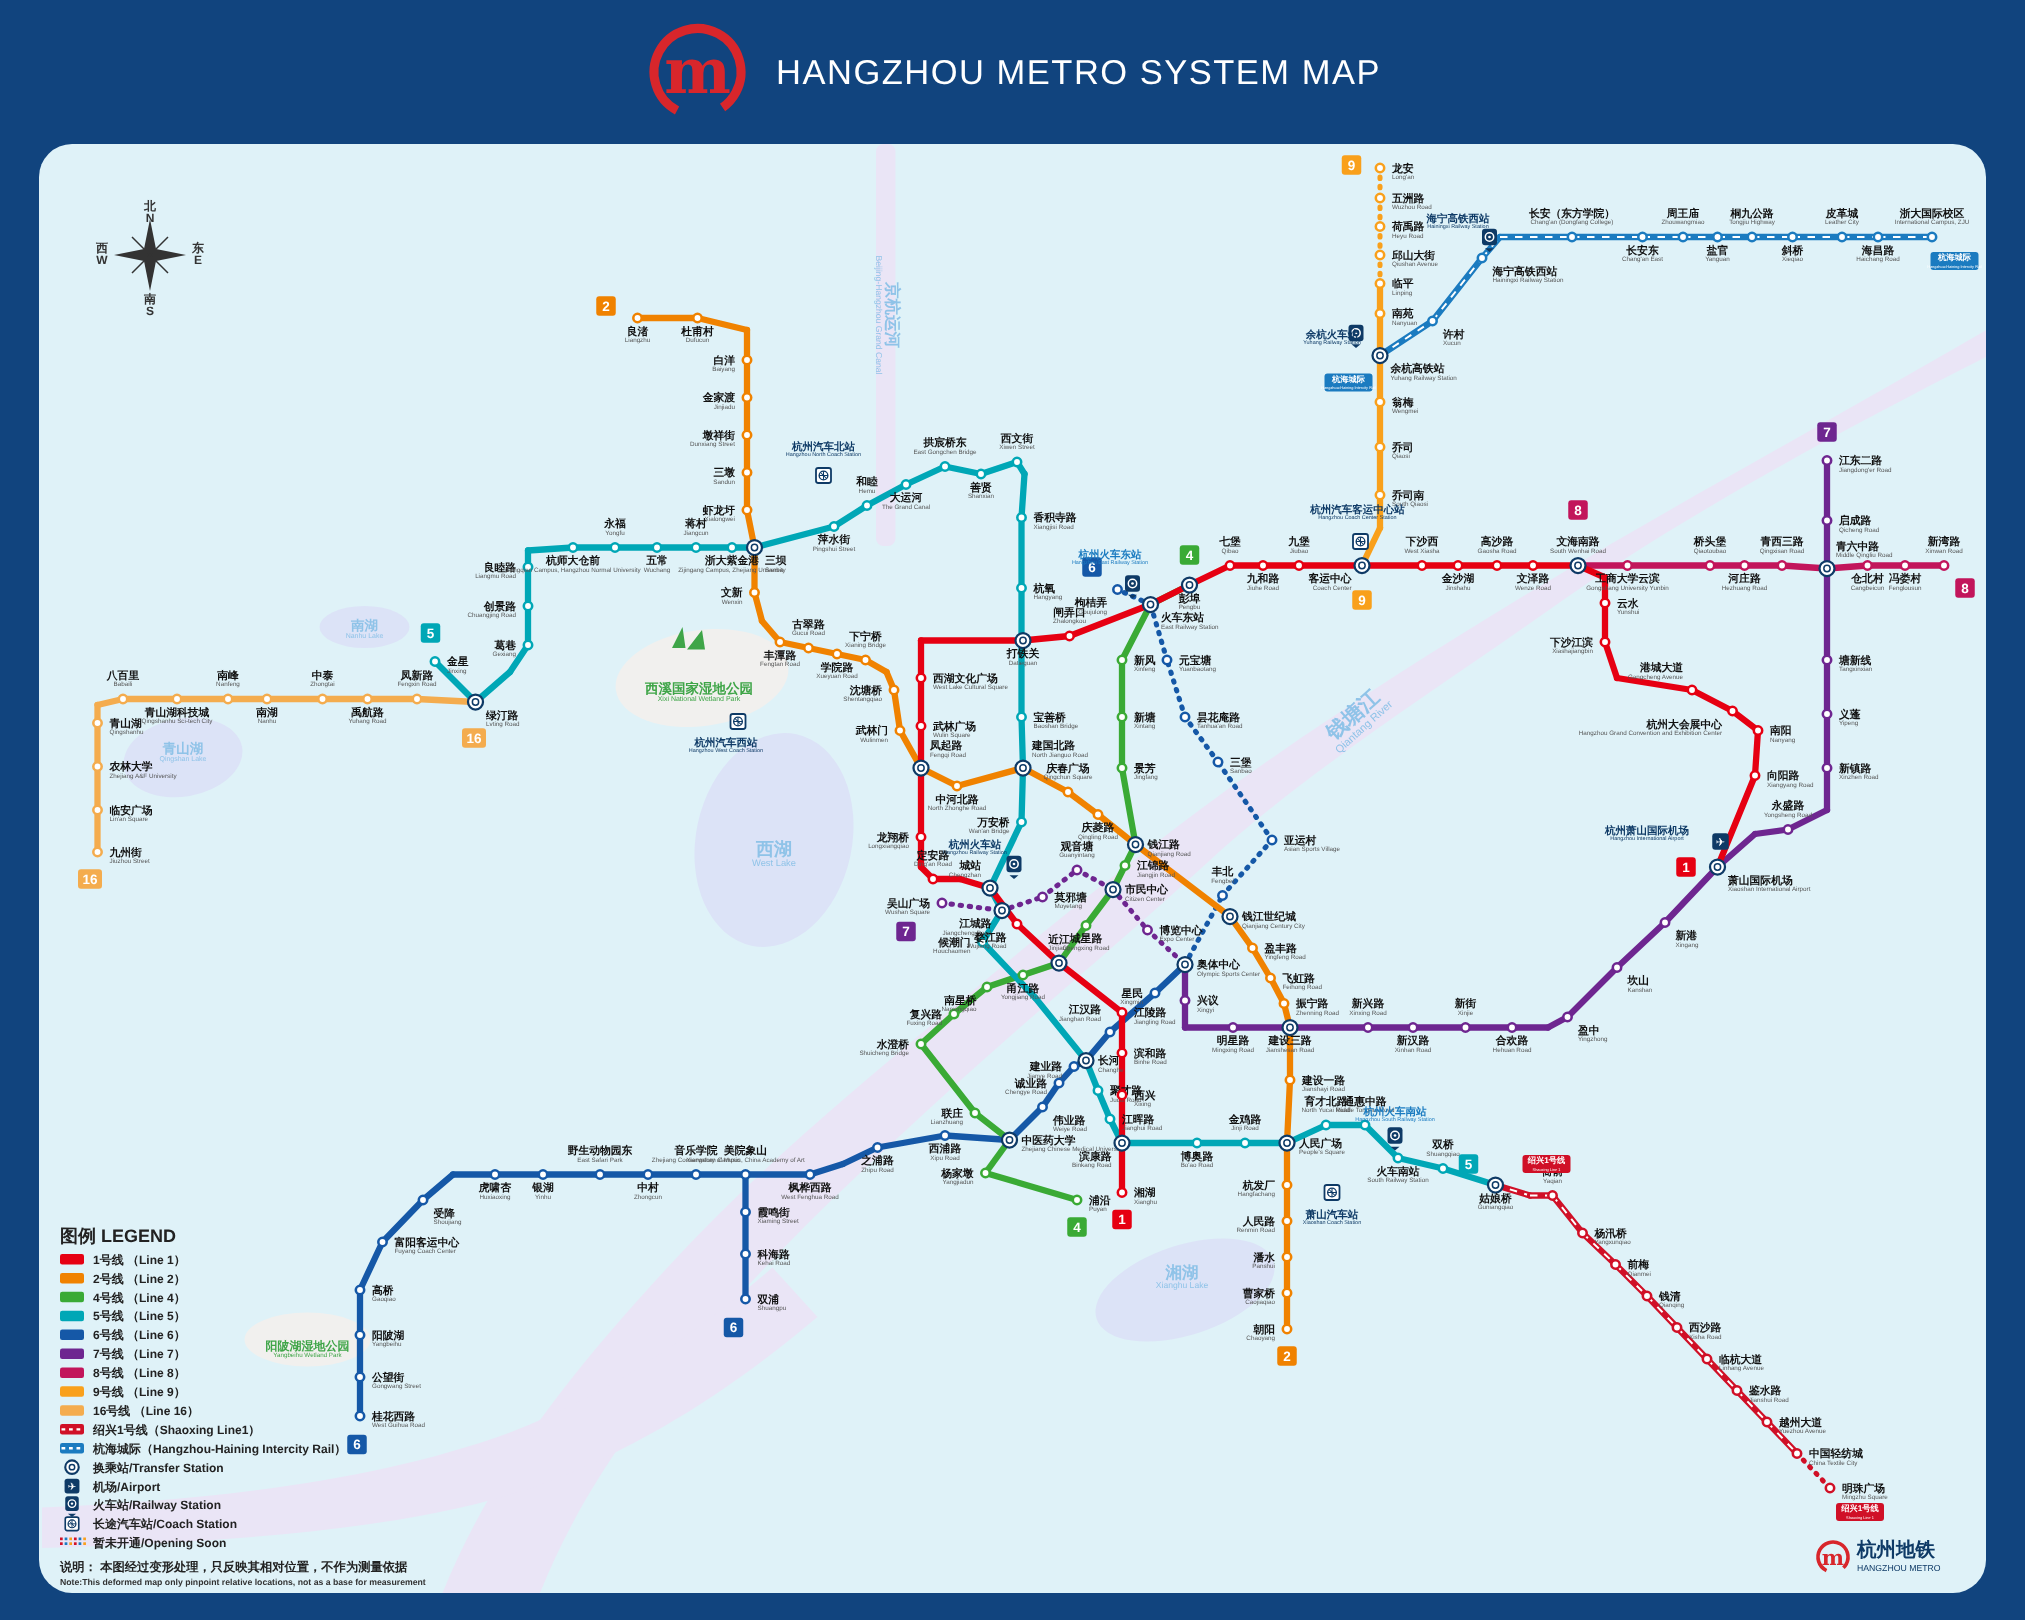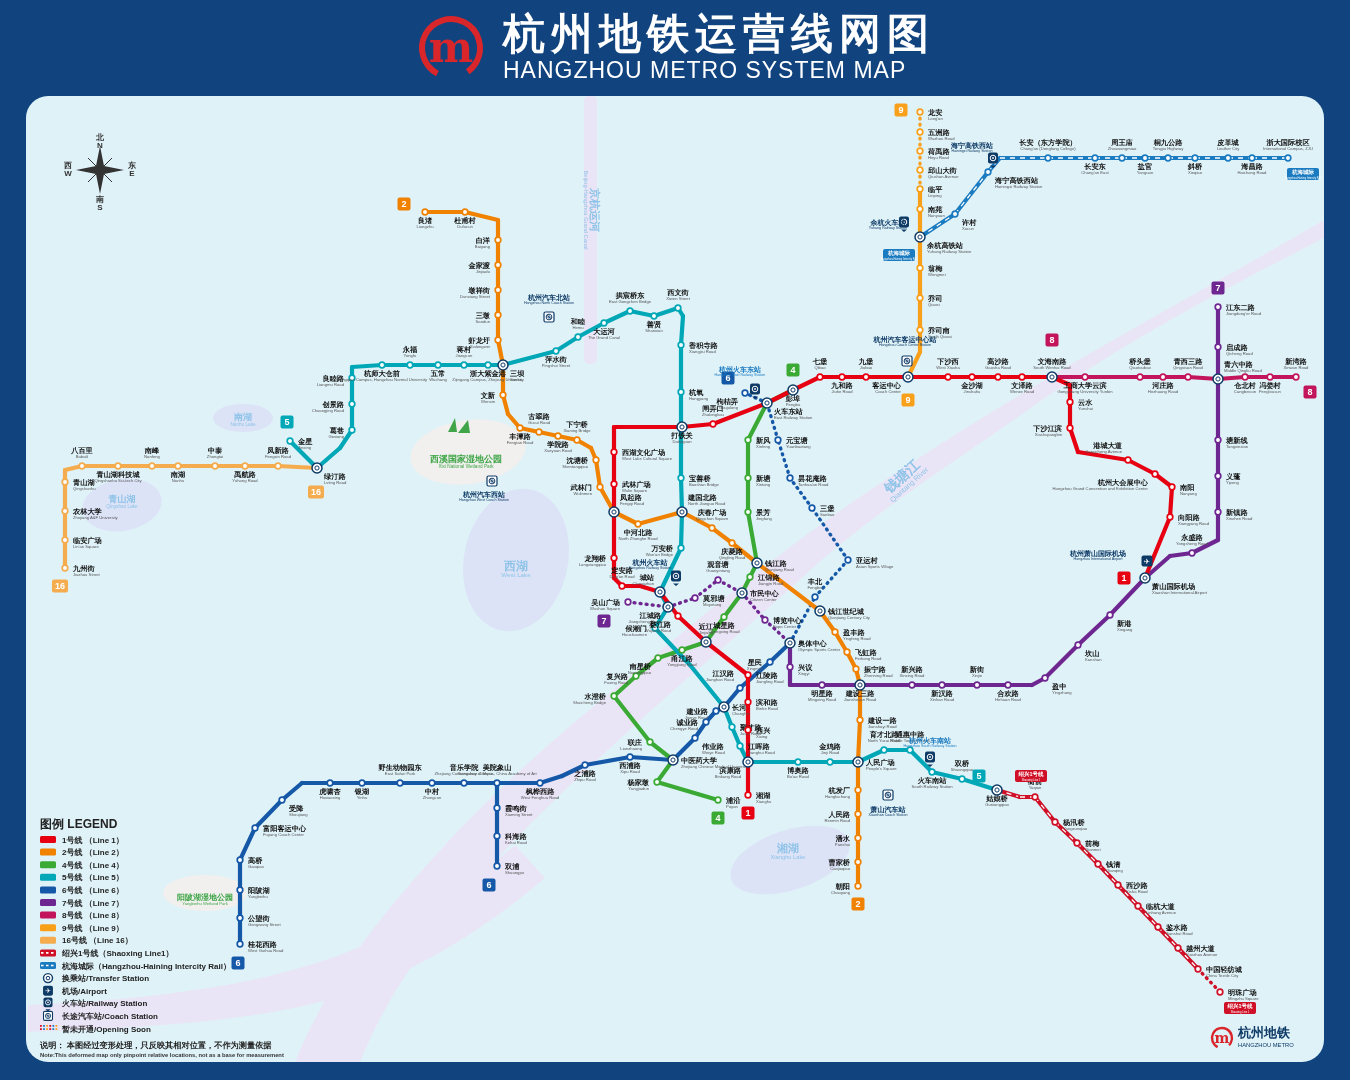--- a/index.html
+++ b/index.html
@@ -26,21 +26,20 @@
 </style>
 </head>
 <body>
 
 <div id="header">
   <svg width="72" height="72" viewBox="0 0 72 72">
     <circle cx="36" cy="36" r="29" fill="none" stroke="#D8262B" stroke-width="6" stroke-dasharray="150 32" transform="rotate(118 36 36)"></circle>
     <text x="36" y="50" text-anchor="middle" font-size="42" font-weight="bold" fill="#D8262B" font-family="'DejaVu Serif',serif">m</text>
   </svg>
   <div class="titles">
-    <div class="zh">杭州地铁运营线网图</div>
     <div class="en">HANGZHOU METRO SYSTEM MAP</div>
   </div>
 </div>
 
 <div id="map-wrap">
   <svg id="map-svg" viewBox="26 96 1298 966">
       <path d="M1350,225 C1230,285 1120,345 1035,405 C950,465 870,515 805,575 C745,630 690,675 635,725 C575,780 520,830 470,890 C420,950 385,1000 360,1062 L295,1062 C330,975 390,905 445,845 C505,780 565,730 625,680 C685,630 745,580 820,525 C900,468 985,415 1075,362 C1170,307 1260,258 1350,205 Z" fill="#EAE5F6"></path>
       <path d="M28,1005 C140,1000 250,988 340,955 C410,928 465,888 515,845 L545,878 C495,920 435,962 360,990 C270,1022 140,1028 28,1032 Z" fill="#EAE5F6"></path>
       <rect x="584" y="96" width="13" height="268" rx="5" fill="#EAE5F6"></rect>
       <ellipse cx="516" cy="560" rx="52" ry="72" fill="#DCE3F7" transform="rotate(12 516 560)"></ellipse>

